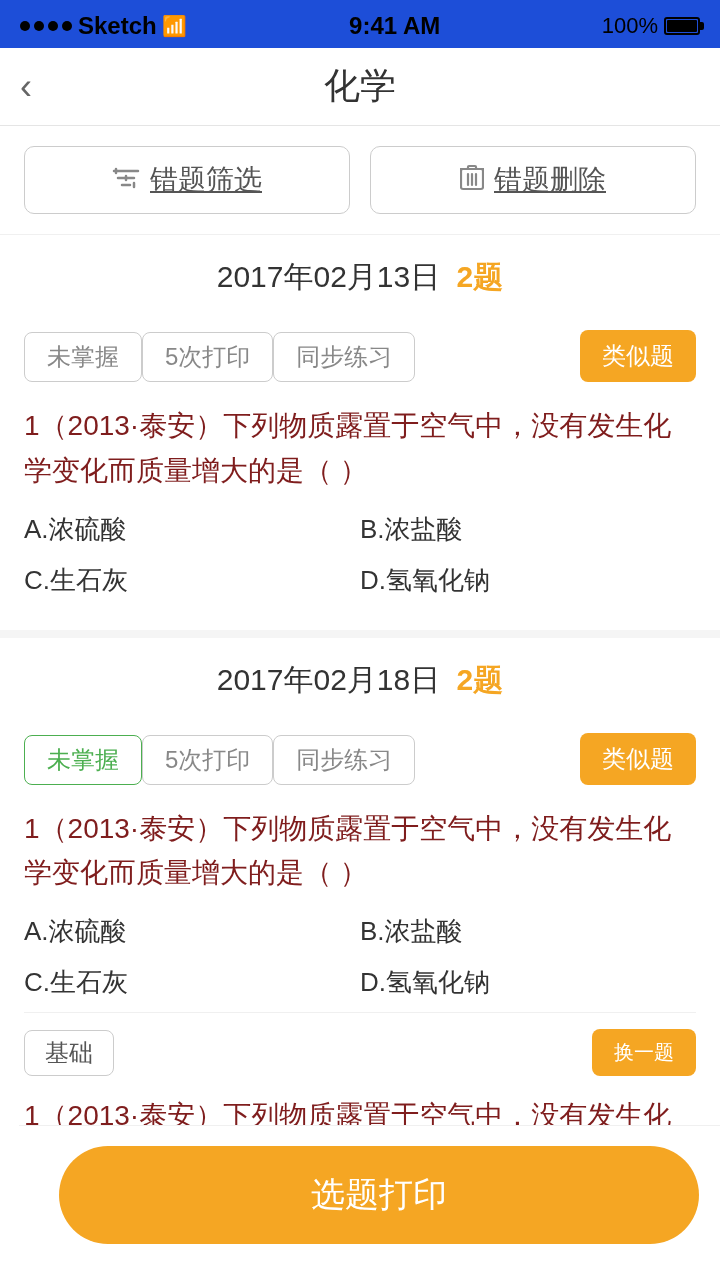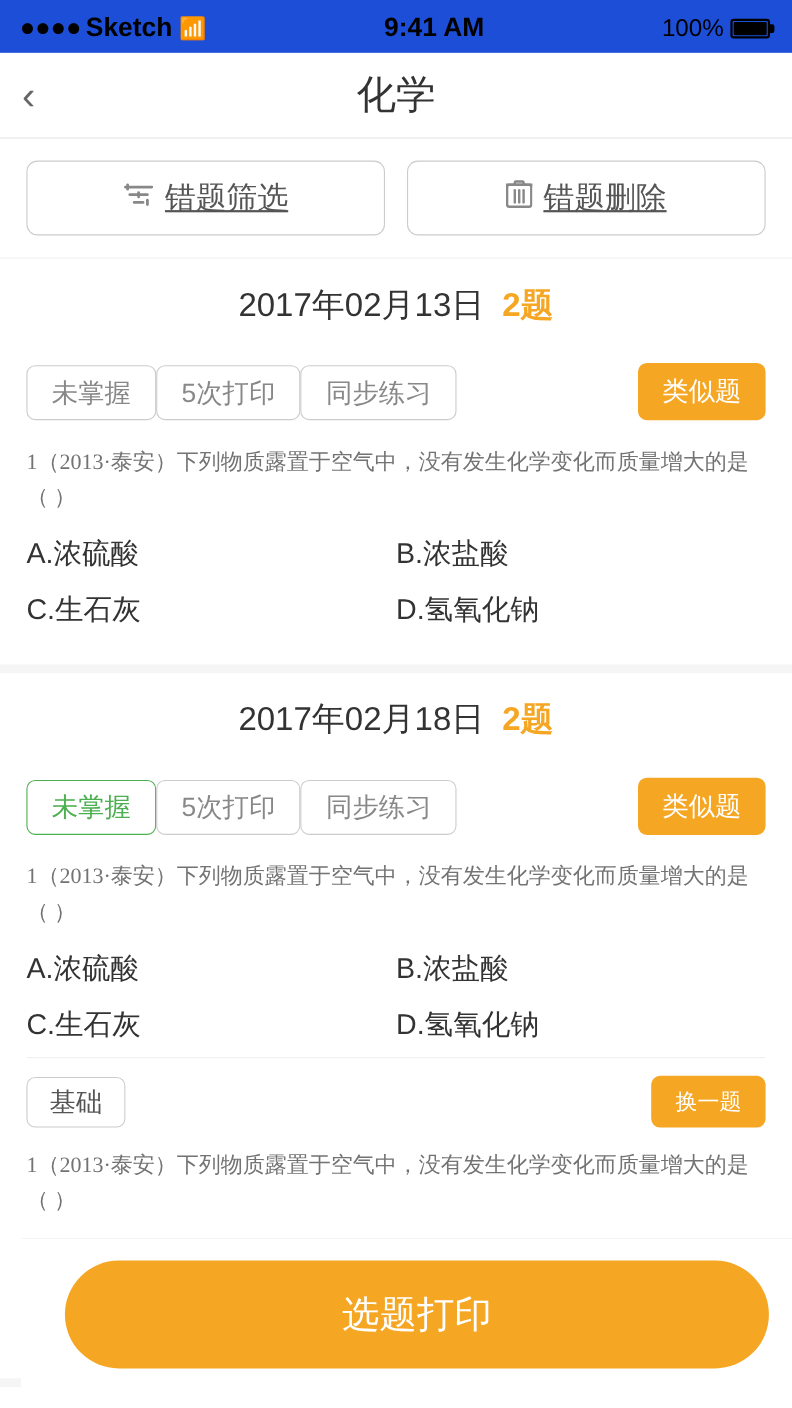--- a/index.html
+++ b/index.html
@@ -115,23 +115,22 @@
       border-radius: 8px; padding: 10px 22px; font-size: 24px; cursor: pointer;
     }
     .swap-btn {
       margin-left: auto;
       background: #f5a623; color: #fff; border: none;
       border-radius: 8px; padding: 10px 22px; font-size: 20px; cursor: pointer;
     }
 
     
     .question-text {
-      font-size: 20px; color: #737373; line-height: 1.6;
+      font-size: 28px; color: #7f1d1d; line-height: 1.6;
       padding: 8px 0 14px;
-      font-family: Liberation Serif, serif;
     }
     .question-choices {
       display: flex; flex-wrap: wrap;
       gap: 8px 0;
       padding-bottom: 8px;
     }
     .choice {
       font-size: 26px; color: #333; width: 50%;
       padding: 4px 0;
     }

